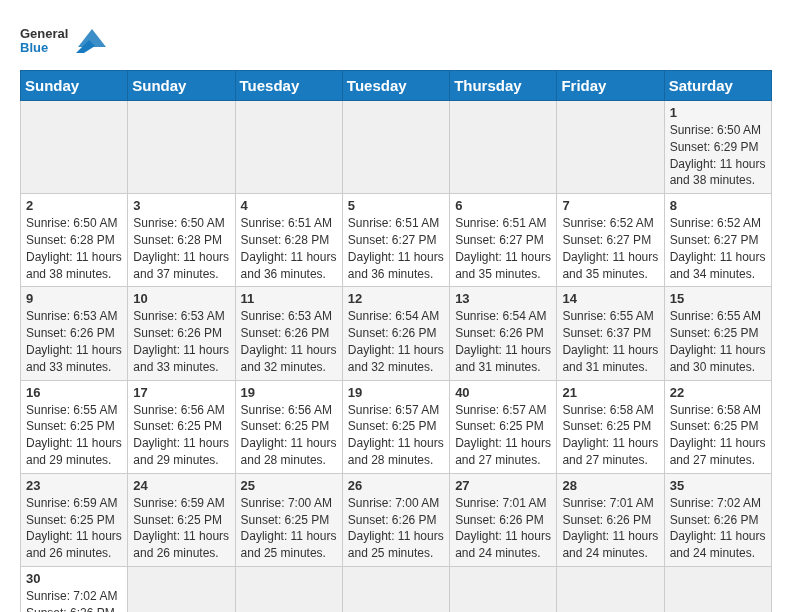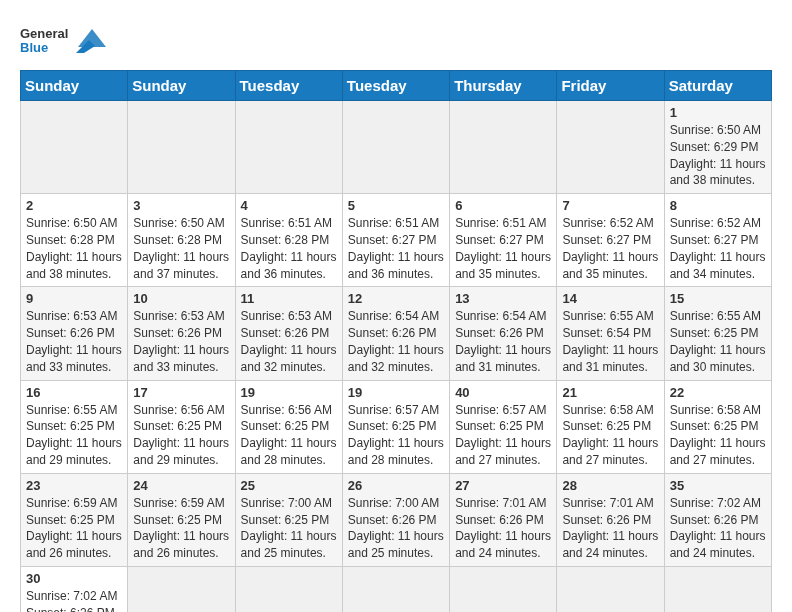--- a/index.html
+++ b/index.html
@@ -212,21 +212,21 @@
         <td>
           <span class="day-num">13</span>
           <div class="day-info">Sunrise: 6:54 AM
 Sunset: 6:26 PM
 Daylight: 11 hours
 and 31 minutes.</div>
         </td>
         <td>
           <span class="day-num">14</span>
           <div class="day-info">Sunrise: 6:55 AM
-Sunset: 6:54 PM
+Sunset: 6:37 PM
 Daylight: 11 hours
 and 31 minutes.</div>
         </td>
         <td>
           <span class="day-num">15</span>
           <div class="day-info">Sunrise: 6:55 AM
 Sunset: 6:25 PM
 Daylight: 11 hours
 and 30 minutes.</div>
         </td>

